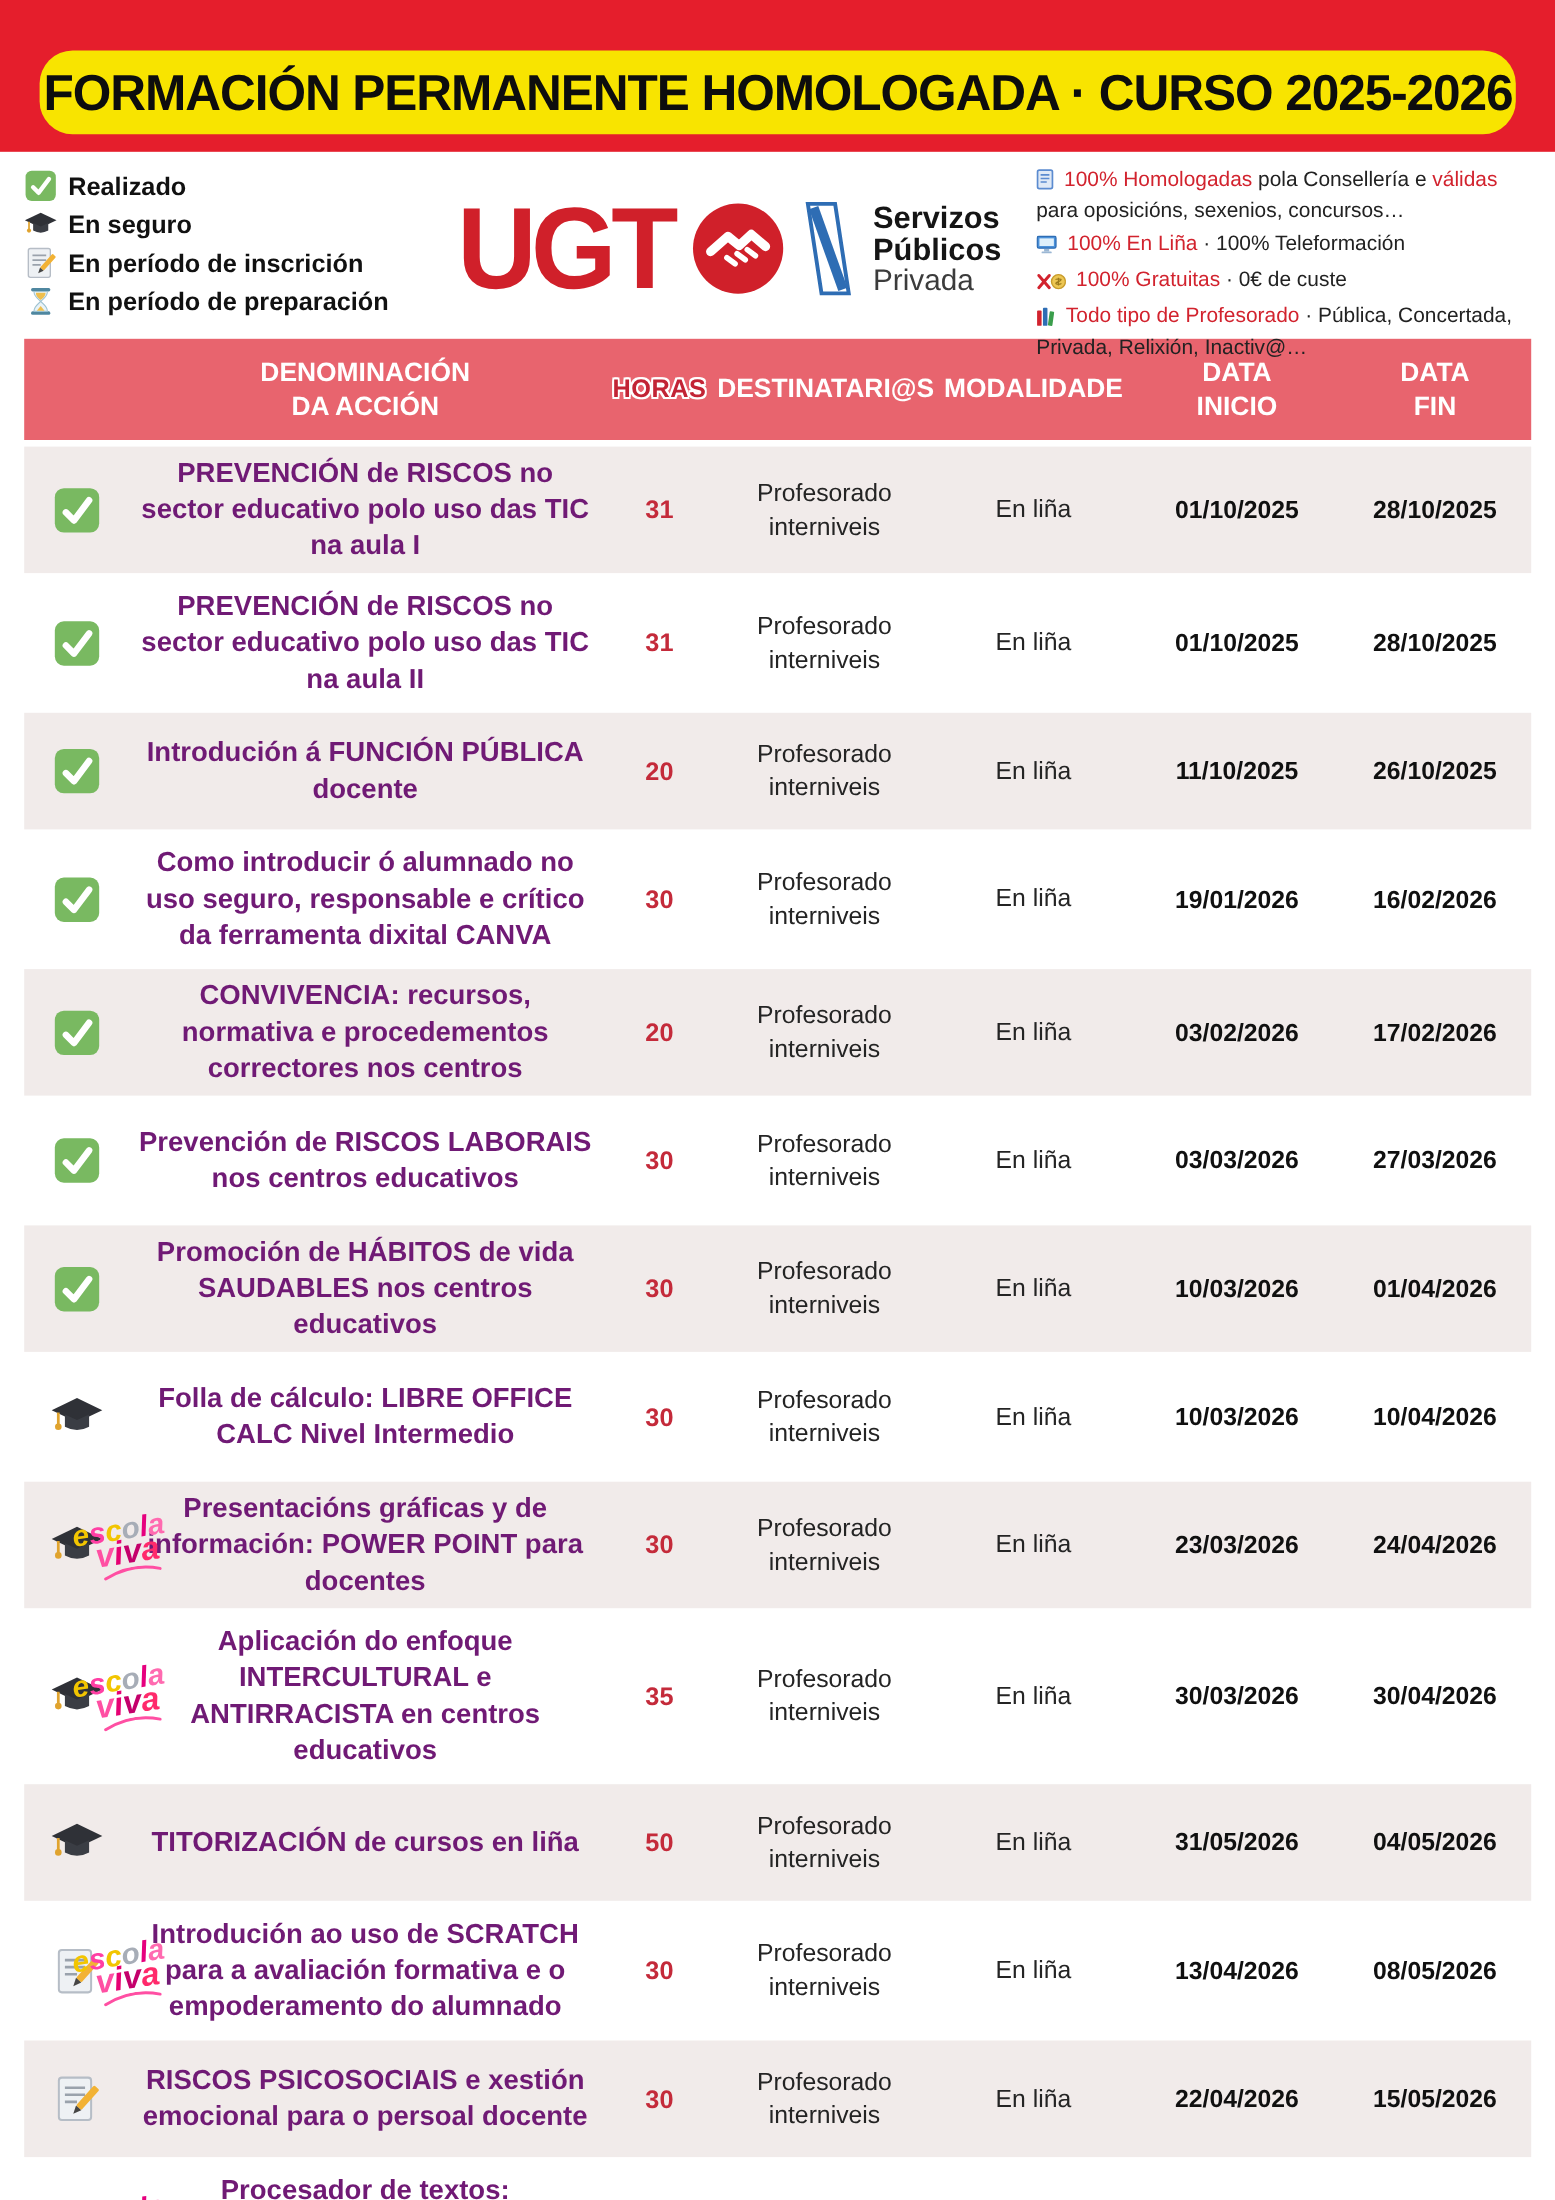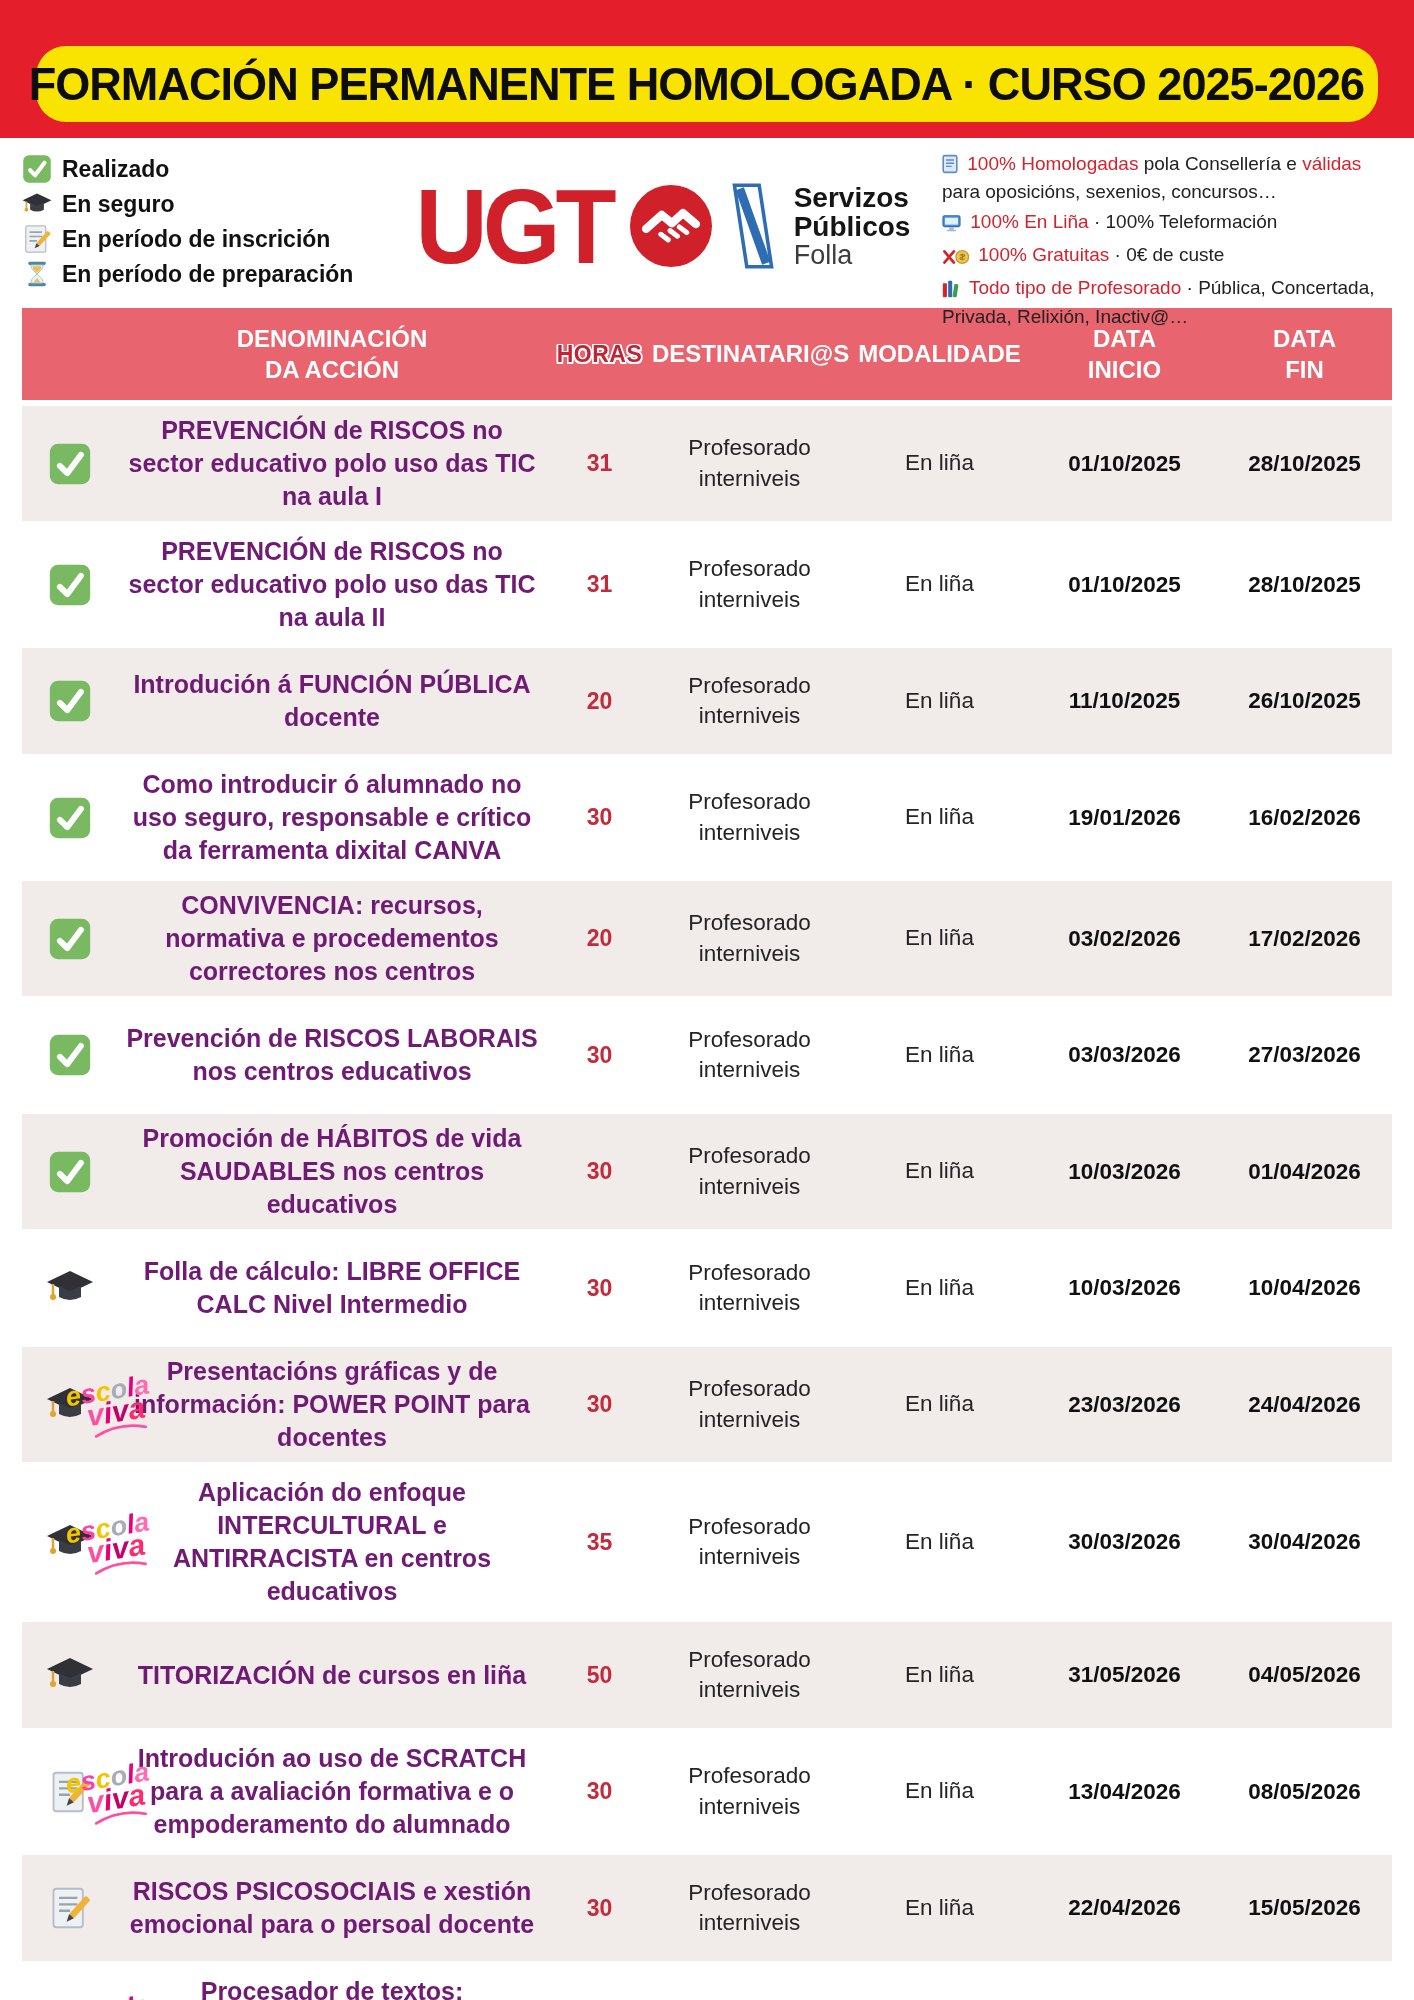--- a/index.html
+++ b/index.html
@@ -11,21 +11,21 @@
   }
   .page { width:1414px; height:2000px; background:#fff; }
 
   
   .topband {
     height:138px; background:var(--top-band-red,#e51e2c); position:relative;
   }
   .banner-pill {
     position:absolute; left:36px; right:36px; top:46px; height:76px;
     background:var(--banner-yellow,#f8e400); border-radius:30px;
-    display:flex; align-items:center; justify-content:flex-end;
+    display:flex; align-items:center; justify-content:center;
   }
   .banner-pill h1 {
     font-size:46px; font-weight:800; color:#0d0d0d; letter-spacing:-1px;
     transform:scaleX(.98); white-space:nowrap;
   }
 
   
   .midbar {
     height:170px; display:flex; padding:12px 22px 6px 22px; background:#fff;gap:15px;
   }
@@ -163,21 +163,21 @@
       </span>
       <span class="blue-mark">
         <svg viewBox="0 0 52 100" width="46" height="92">
             <polygon points="5,4 33,4 47,96 19,96" fill="#fff" stroke="#2e6db4" stroke-width="4"></polygon>
             <line x1="11" y1="8" x2="41" y2="92" stroke="#2e6db4" stroke-width="10"></line>
           </svg>
       </span>
       <span class="org">
         <span class="org-bold" style="display:block">Servizos</span>
         <span class="org-bold" style="display:block">Públicos</span>
-        <span class="org-light" style="display:block">Folla</span>
+        <span class="org-light" style="display:block">Privada</span>
       </span>
     </div>
 
     <div class="features" id="features">
   <div class="feature-line">
     <span class="ft-ic">
       <svg viewBox="0 0 20 24" width="16" height="20">
               <rect x="1.5" y="1.5" width="17" height="21" rx="2" fill="#dfe9f6" stroke="#5b8bd0" stroke-width="2"></rect>
               <path d="M5 7 h10 M5 11 h10 M5 15 h7" stroke="#5b8bd0" stroke-width="1.8"></path>
             </svg>

